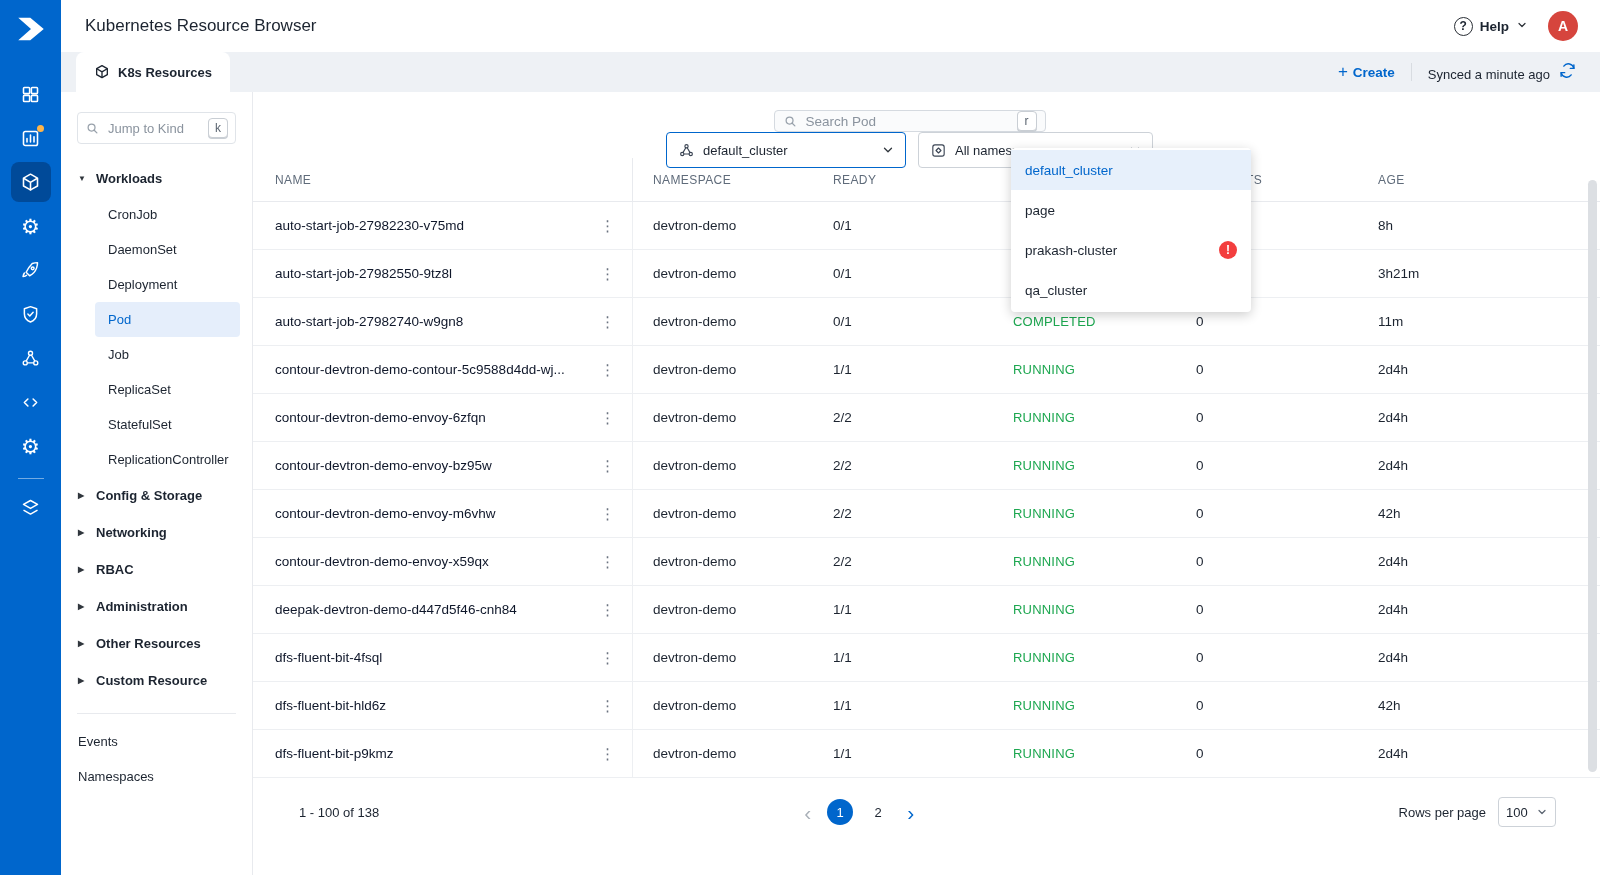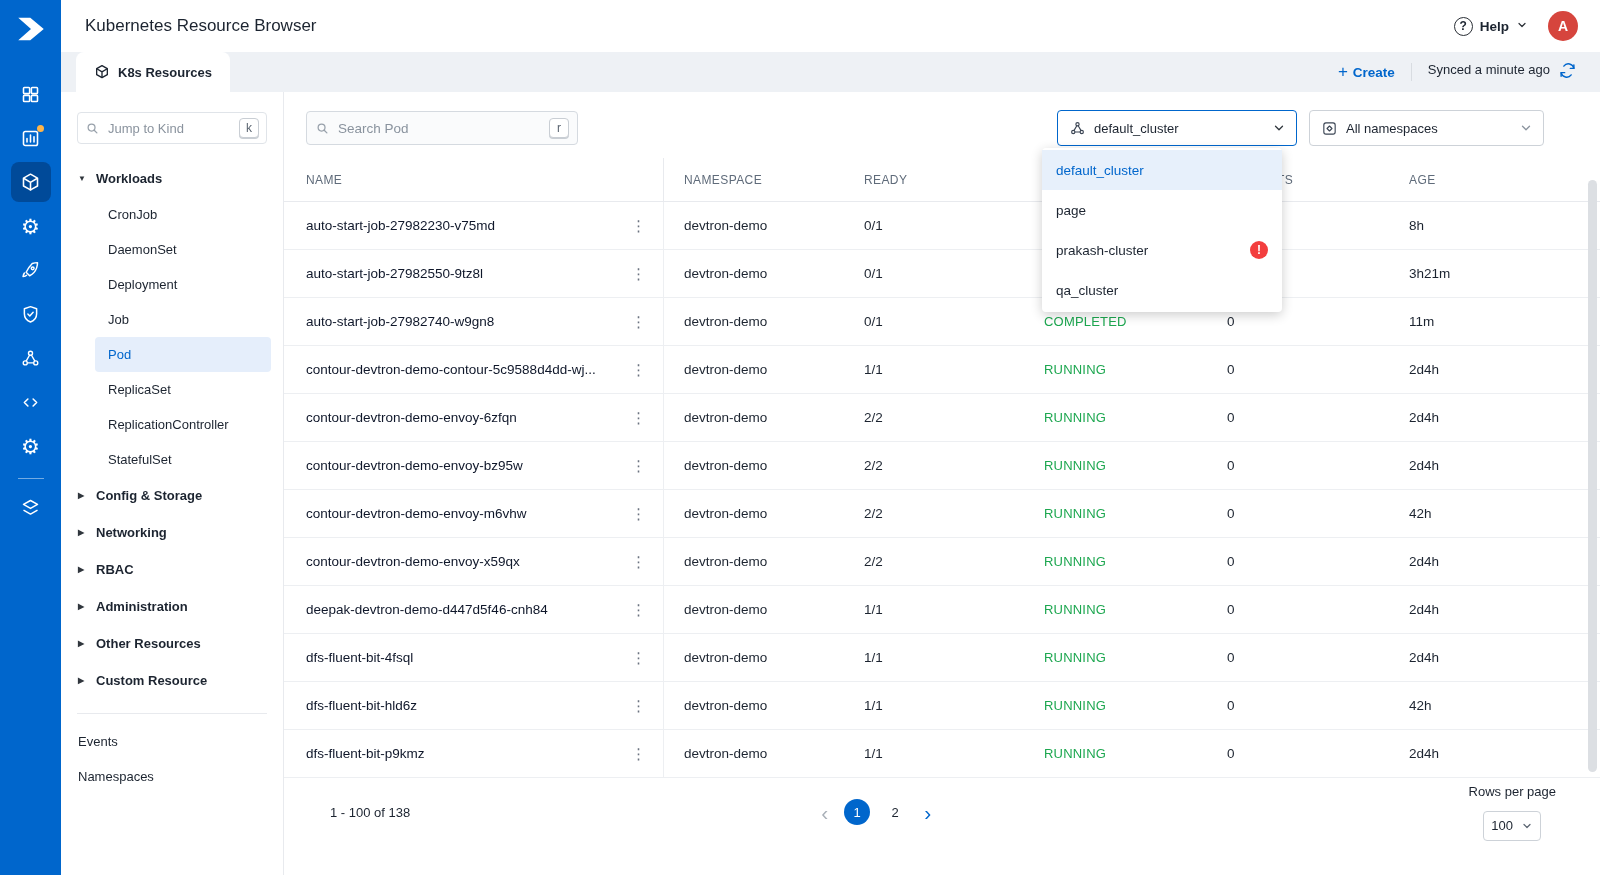--- a/index.html
+++ b/index.html
@@ -28,43 +28,43 @@
   .chev-sm svg { width:12px; height:12px; }
   .avatar { width:30px; height:30px; border-radius:50%; color:#fff; font-size:14px; font-weight:700; display:flex; align-items:center; justify-content:center; margin-left:20px; cursor:pointer; }
 
   .tabbar { height:40px; background:#EEF1F5; display:flex; justify-content:space-between; padding:0 24px 0 15px; flex-shrink:0; }
   .tab { height:40px; background:#fff; border-radius:8px 8px 0 0; padding:0 18px; display:flex; align-items:center; gap:8px; font-size:13px; font-weight:700; cursor:pointer; }
   .tab svg { width:16px; height:16px; }
   .tabbar-right { display:flex; align-items:center; gap:16px; }
   .create-btn { display:flex; align-items:center; gap:5px; color:#0066CC; font-size:13.5px; font-weight:600; cursor:pointer; }
   .plus { font-size:17px; font-weight:400; }
   .vdiv { width:1px; height:18px; background:#D8DCE1; }
-  .synced { display:flex; align-items:flex-start; gap:9px; font-size:13px; }
+  .synced { display:flex; align-items:flex-end; gap:9px; font-size:13px; }
   .sync-icon svg { width:17px; height:17px; }
 
   .content { flex:1; display:flex; min-height:0; background:#fff; }
 
   
-  .sidebar { width:223px; flex-shrink:0; border-right:1px solid #E8EAEE; padding-top:20px; display:flex; flex-direction:column; }
+  .sidebar { width:192px; flex-shrink:0; border-right:1px solid #E8EAEE; padding-top:20px; display:flex; flex-direction:column; }
   .kind-search { margin:0 16px 4px; height:32px; border:1px solid #E0E4E9; border-radius:4px; background:#fff; display:flex; align-items:center; gap:8px; padding:0 7px; }
   .kind-search svg { width:15px; height:15px; flex-shrink:0; }
   .kind-search input { border:0; outline:0; flex:1; min-width:0; font-family:inherit; font-size:13px; color:#1C2430; background:transparent; }
   input::placeholder { color:#8A939E; }
   .key { width:20px; height:20px; border:1px solid #C9CED4; border-radius:4px; background:#fff; box-shadow:0 1px 0 #C9CED4; display:flex; align-items:center; justify-content:center; font-size:12px; color:#5A6470; flex-shrink:0; }
   .tree { padding-top:12px; }
   .group-header { display:flex; align-items:center; gap:8px; height:37px; padding:0 17px; font-size:13px; font-weight:700; cursor:pointer; }
   .caret { font-size:8px; color:#30363D; width:10px; display:inline-block; }
   .tree-item { height:35px; display:flex; align-items:center; margin:0 12px 0 34px; padding-left:13px; border-radius:4px; font-size:13px; cursor:pointer; }
   .tree-item.selected { background:#E5EEFB; color:#0066CC; font-weight:500; }
   .side-div { height:1px; background:#E8EAEE; margin:14px 16px 10px; }
   .side-item { height:35px; display:flex; align-items:center; padding-left:17px; font-size:13px; cursor:pointer; }
 
   
   .main { flex:1; min-width:0; position:relative; display:flex; flex-direction:column; padding-top:18px; }
-  .toolbar { height:36px; display:flex; align-items:center; justify-content:space-between; padding:0 56px 0 22px; flex-shrink:0; }
+  .toolbar { height:36px; display:flex; align-items:center; justify-content:space-between; padding:0 56px 0 22px; flex-shrink:0;flex-direction:column; }
   .pod-search { width:272px; height:34px; border:1px solid #D5DAE0; border-radius:4px; background:#FAFBFC; display:flex; align-items:center; gap:8px; padding:0 8px; }
   .pod-search svg { width:15px; height:15px; flex-shrink:0; }
   .pod-search input { border:0; outline:0; flex:1; min-width:0; font-family:inherit; font-size:13.5px; background:transparent; }
   .selects { display:flex; gap:12px; }
   .select { height:36px; border-radius:4px; background:#fff; display:flex; align-items:center; gap:8px; padding:0 10px 0 11px; font-size:13px; cursor:pointer; }
   .cluster-select { width:240px; border:1.5px solid #0066CC; }
   .ns-select { width:235px; border:1px solid #CDD2D8; }
   .sel-icon svg { width:17px; height:17px; display:block; }
   .sel-label { flex:1; white-space:nowrap; overflow:hidden; text-overflow:ellipsis; }
   .chev svg { width:14px; height:14px; display:block; }
@@ -80,21 +80,21 @@
   .dots { color:#6B7380; font-size:15px; padding:0 5px; cursor:pointer; }
   .status { color:#1DA750; font-size:13px; letter-spacing:0.2px; }
 
   .tfoot { height:68px; display:flex; align-items:center; padding:0 44px 0 30px; position:relative; flex-shrink:0; }
   .range { font-size:13px;margin-left:16px; }
   .pager { position:absolute; left:45%; transform:translateX(-50%); display:flex; align-items:center; gap:12px; }
   .pg-chev { font-size:21px; line-height:1; color:#A9B0B8; padding:0 4px; cursor:default; }
   .pg-chev.next { color:#0066CC; cursor:pointer; }
   .pg-num { width:26px; height:26px; border-radius:50%; display:flex; align-items:center; justify-content:center; font-size:13px; cursor:pointer; }
   .pg-num.current { background:#0066CC; color:#fff; }
-  .rpp { margin-left:auto; display:flex; align-items:center; gap:12px; font-size:13px;flex-direction:column; }
+  .rpp { margin-left:auto; display:flex; align-items:center; gap:12px; font-size:13px; }
   .rpp-select { width:58px; height:30px; border:1px solid #CDD2D8; border-radius:4px; display:flex; align-items:center; justify-content:space-between; padding:0 7px; cursor:pointer; font-size:13px; }
   .rpp-select svg { width:12px; height:12px; }
 
   .cluster-dropdown { position:absolute; top:56px; left:758px; width:240px; background:#fff; border-radius:4px; box-shadow:0 3px 12px rgba(0,0,0,0.2); padding:2px 0; z-index:40; }
   .dd-option { height:40px; display:flex; align-items:center; justify-content:space-between; padding:0 14px; font-size:13.5px; cursor:pointer; }
   .dd-option.selected { background:#E7F0FB; color:#0066CC; }
   .err { width:18px; height:18px; border-radius:50%; color:#fff; font-size:12px; font-weight:700; display:flex; align-items:center; justify-content:center; flex-shrink:0; }
 
   .vscroll { position:absolute; top:88px; right:3px; width:9px; height:592px; background:#DCDFE3; border-radius:5px; cursor:pointer; }
 </style>
@@ -226,25 +226,25 @@
           <span class="key">k</span>
         </div>
         <div class="tree">
           <div class="group-header">
             <span class="caret">▼</span>
             <span>Workloads</span>
           </div>
           <div class="tree-item">CronJob</div>
           <div class="tree-item">DaemonSet</div>
           <div class="tree-item">Deployment</div>
+          <div class="tree-item selected">Pod</div>
           <div class="tree-item">Job</div>
-          <div class="tree-item selected">Pod</div>
           <div class="tree-item">ReplicaSet</div>
+          <div class="tree-item">StatefulSet</div>
           <div class="tree-item">ReplicationController</div>
-          <div class="tree-item">StatefulSet</div>
 
           <div class="group-header">
             <span class="caret">▶</span>
             <span>Config &amp; Storage</span>
           </div>
           <div class="group-header">
             <span class="caret">▶</span>
             <span>Networking</span>
           </div>
           <div class="group-header">

